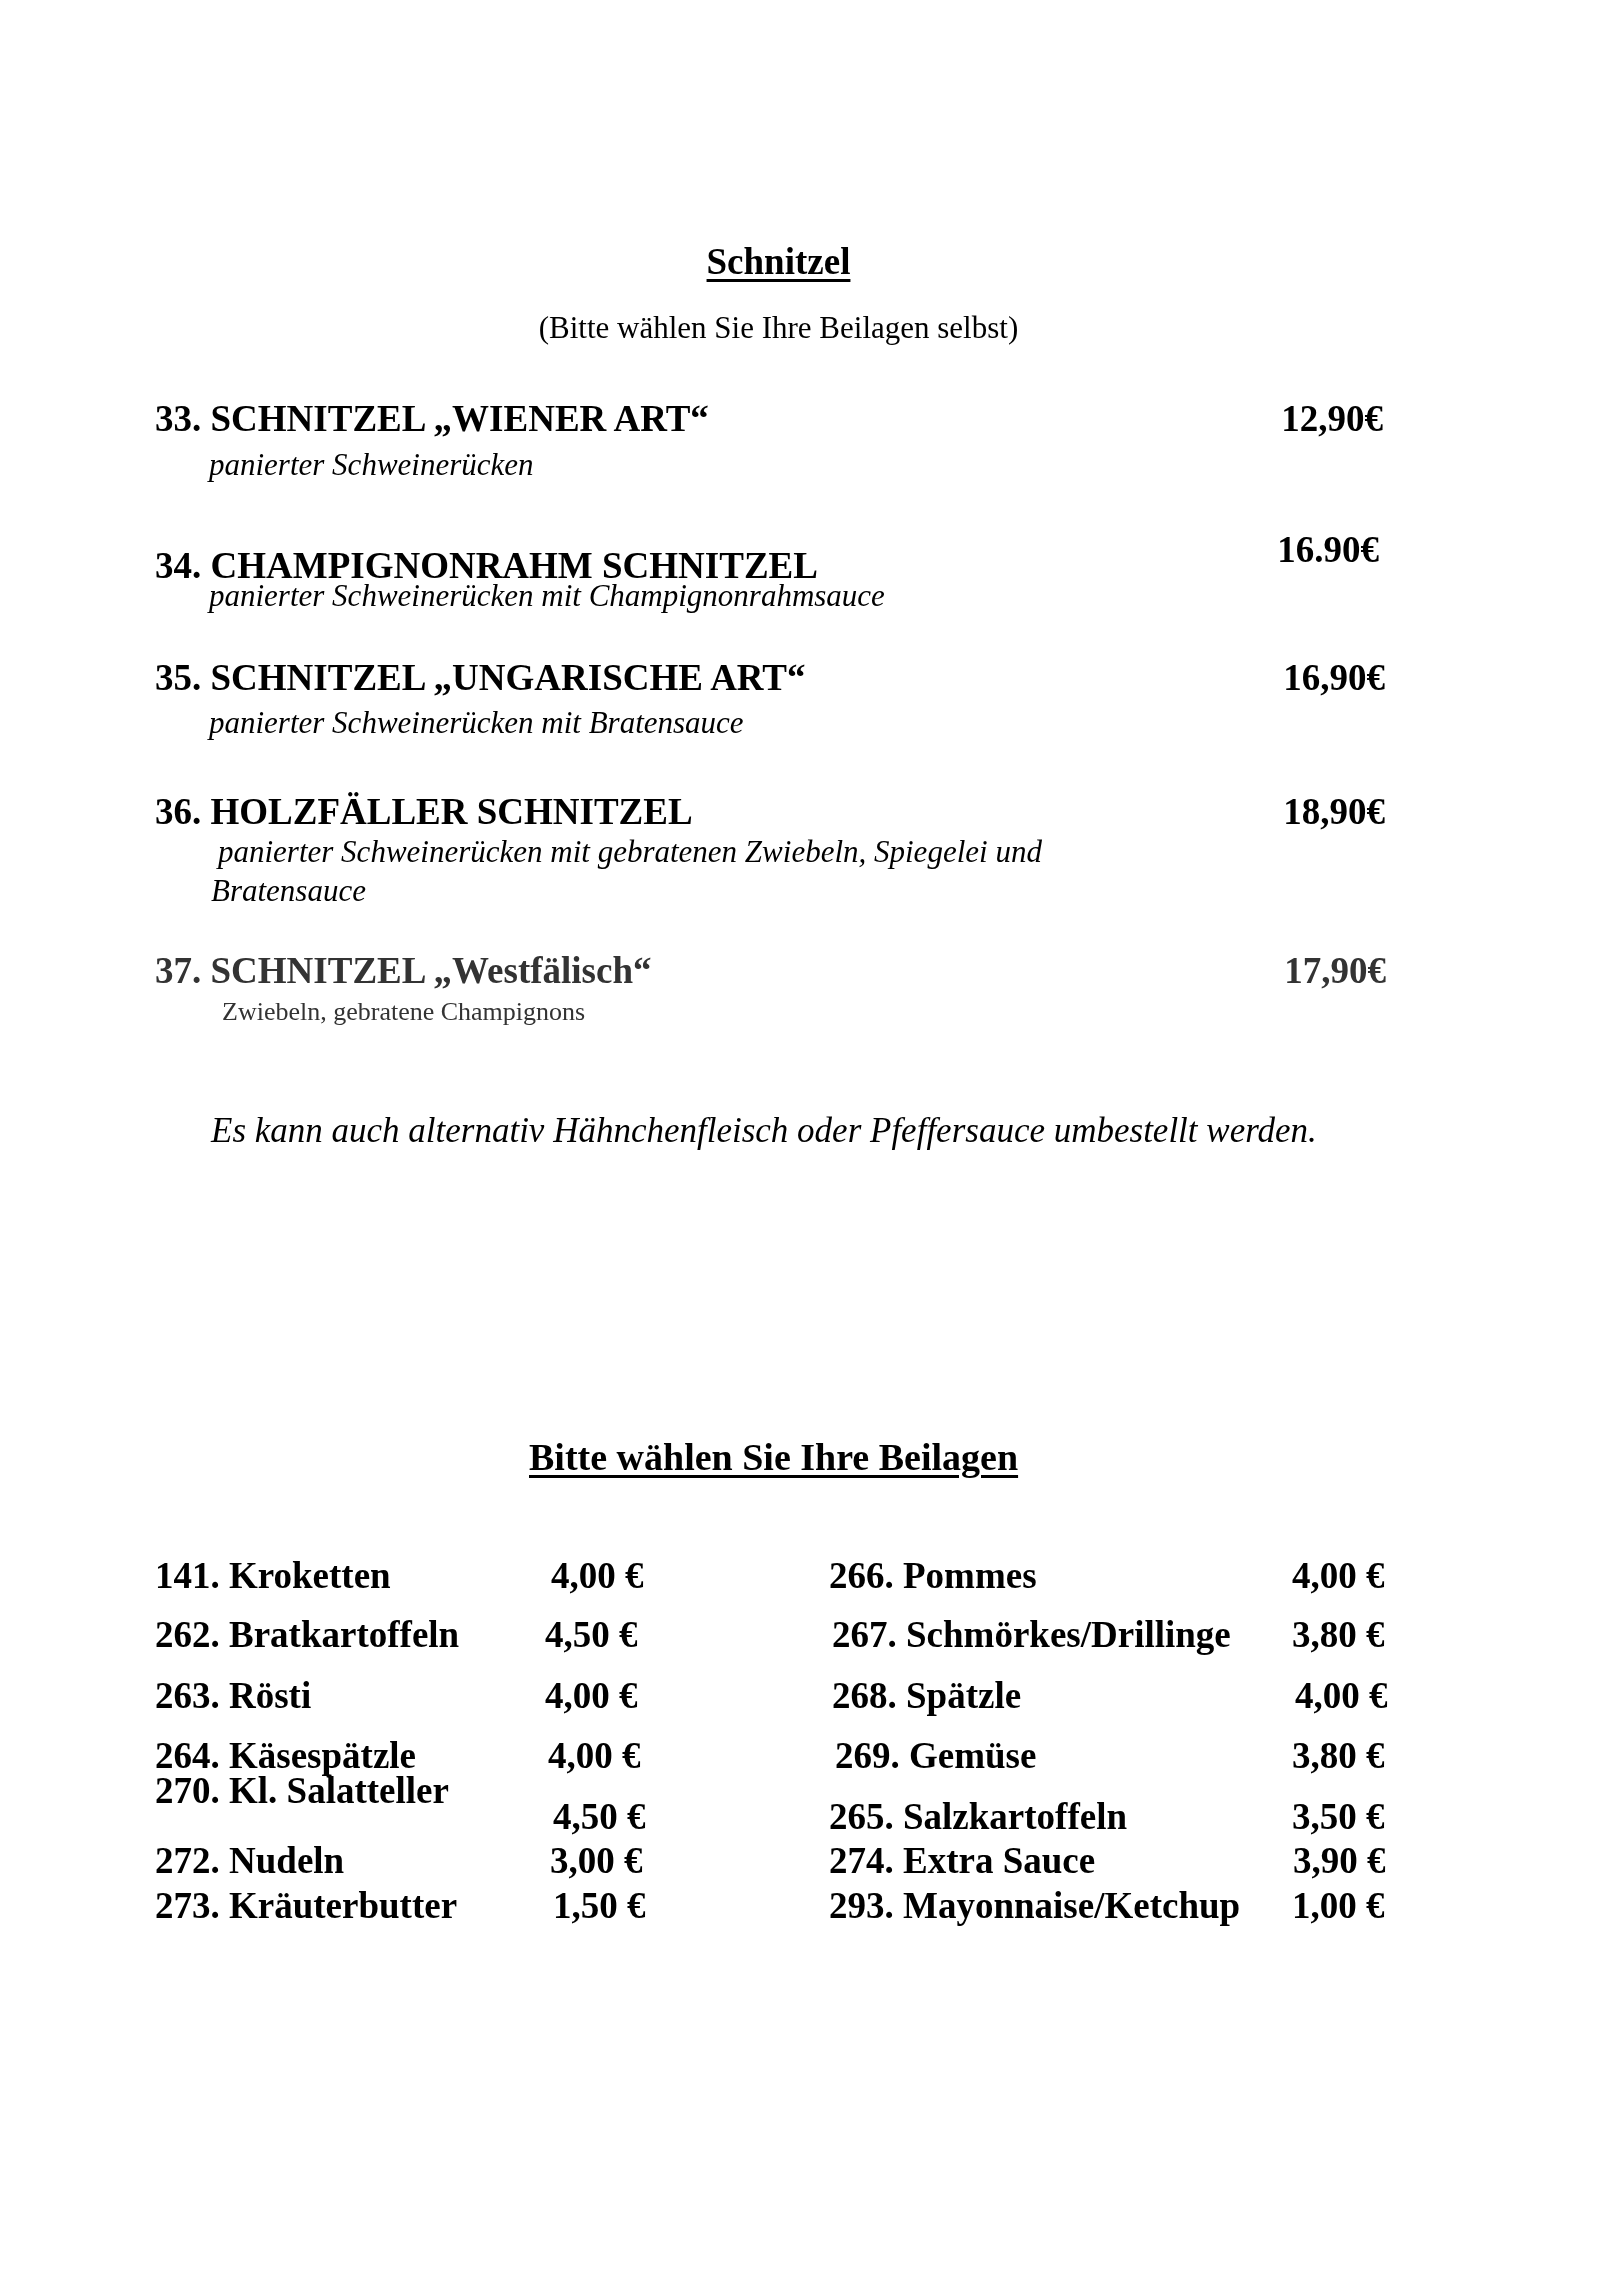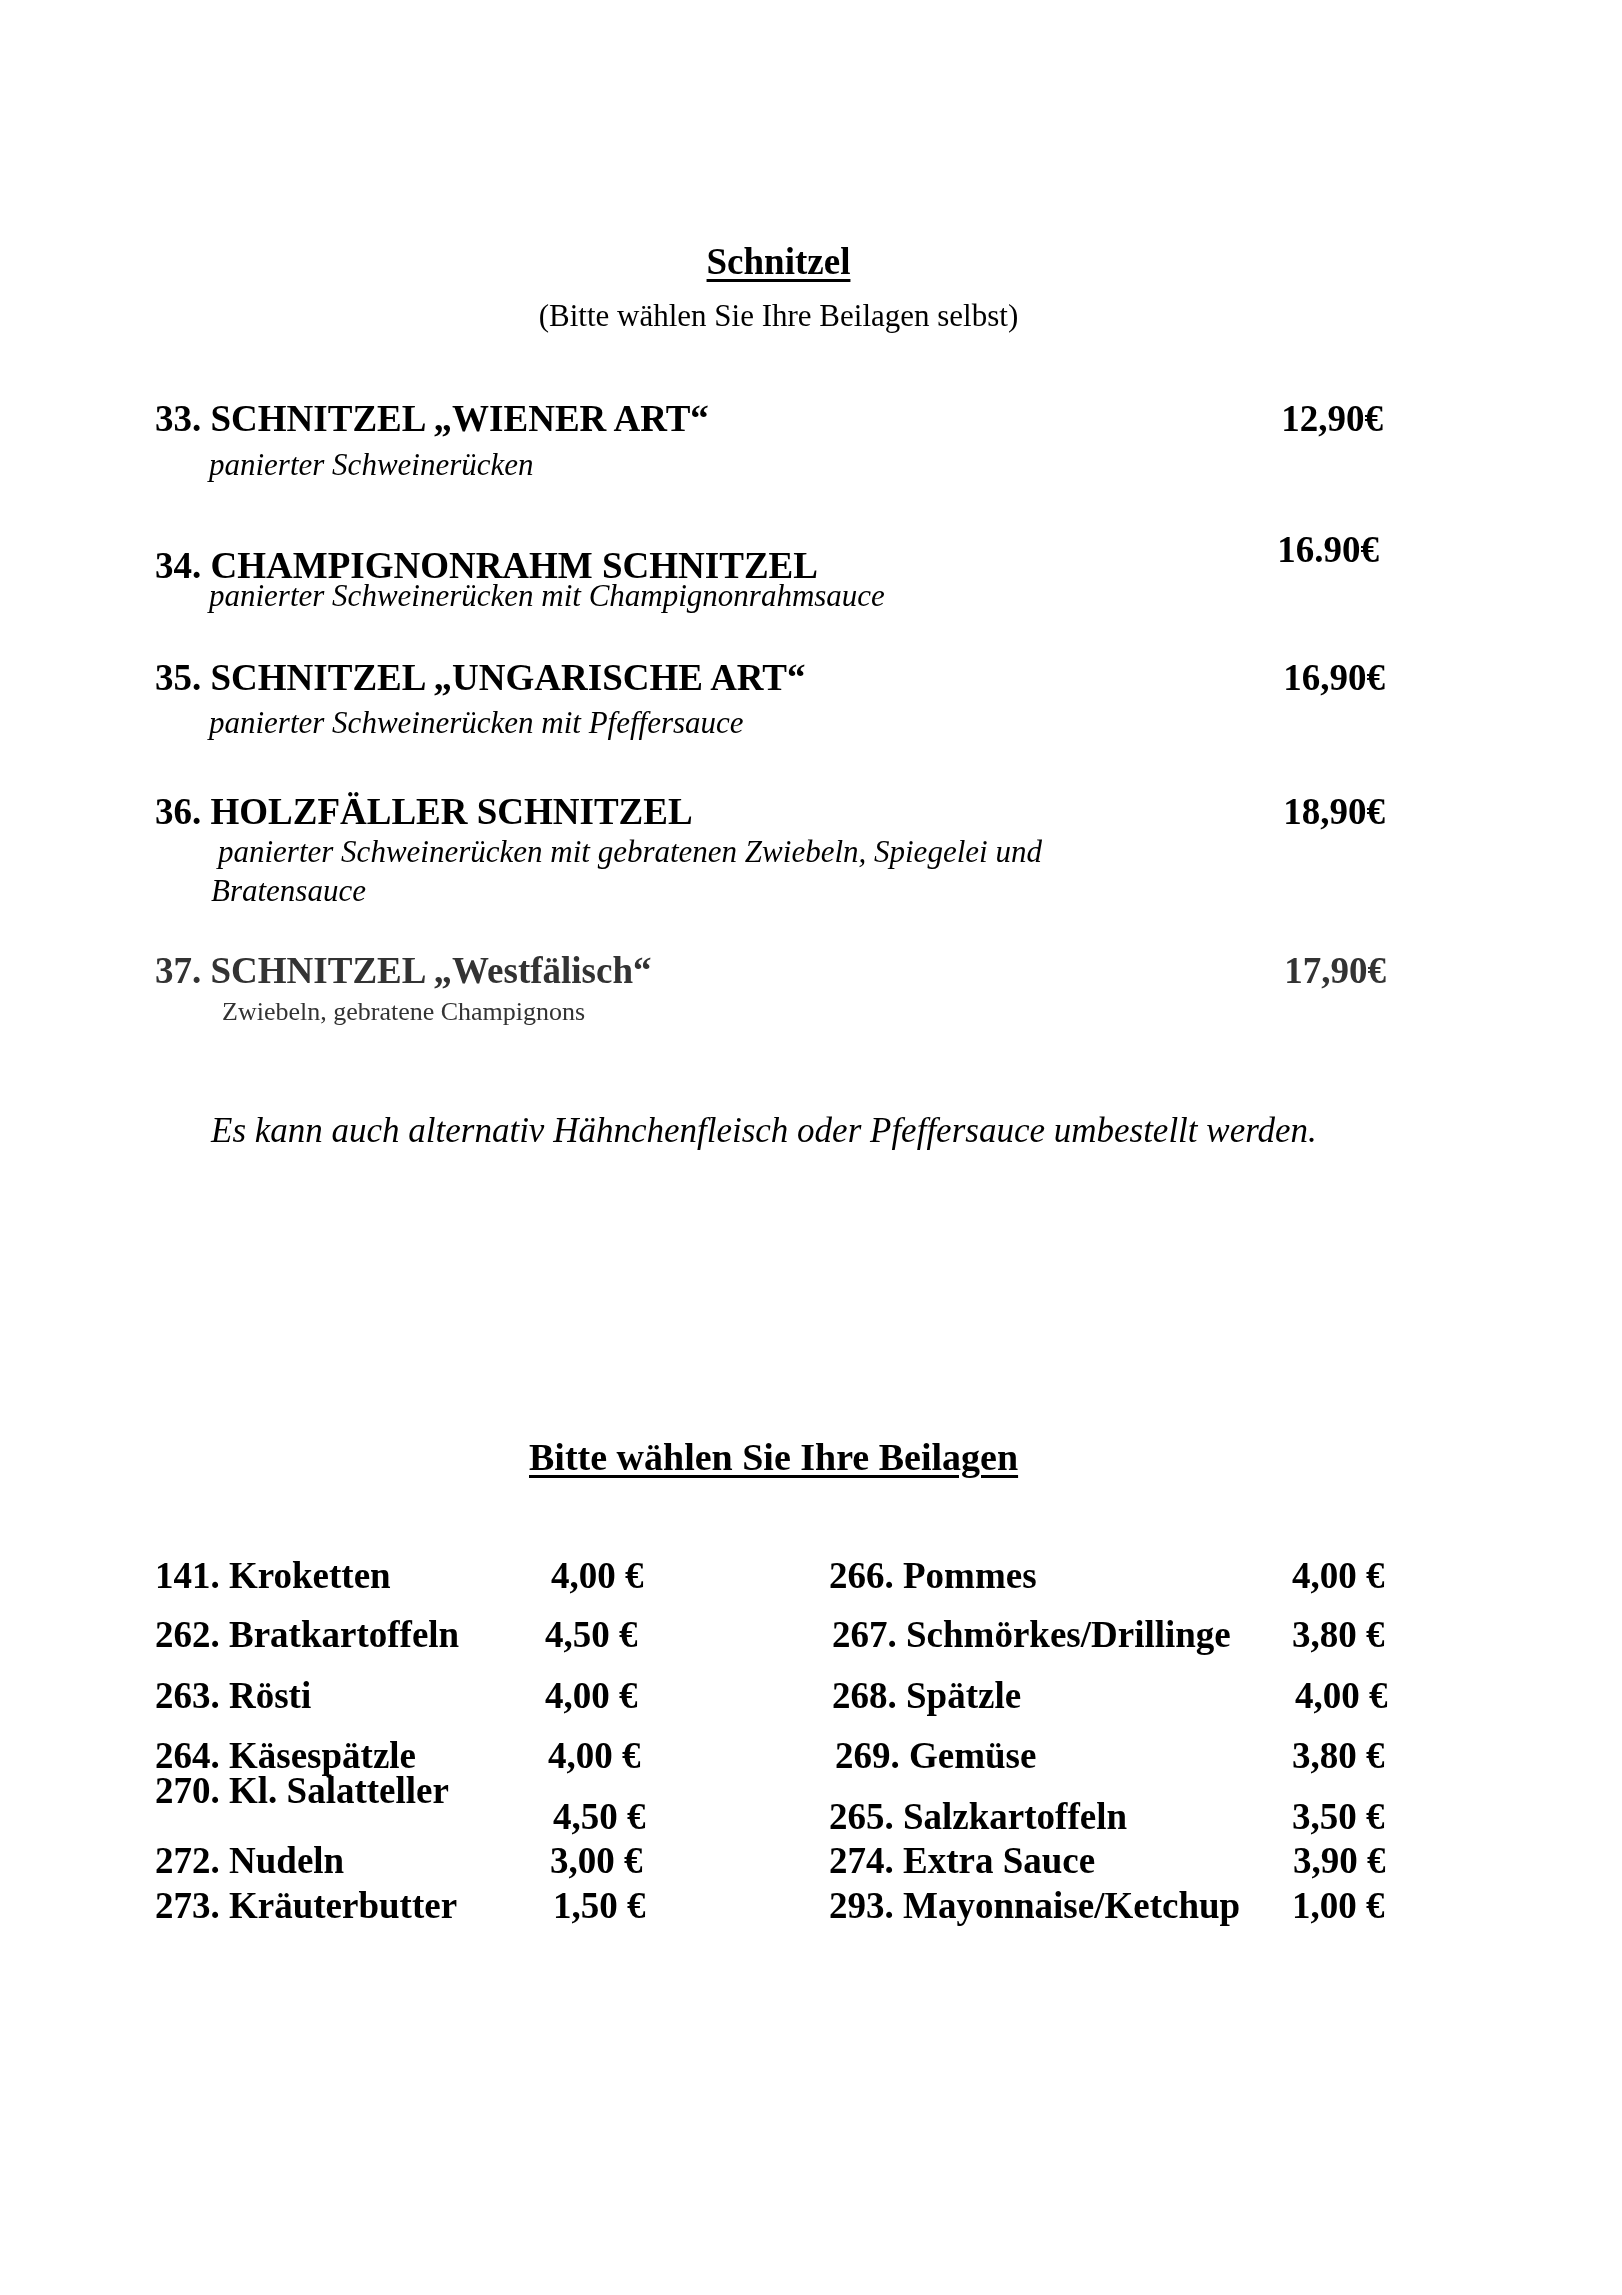--- a/index.html
+++ b/index.html
@@ -1,21 +1,21 @@
 <!DOCTYPE html>
 <html style="font-size:10.5px"><head>
 <meta charset="utf-8">
 <style>
   html, body { margin: 0; padding: 0; background: #ffffff; }
   body { width: 1622px; height: 2295px; position: relative; overflow: hidden;
          font-family: "Liberation Serif", "DejaVu Serif", serif; color: #000; }
   .abs { position: absolute; white-space: nowrap; line-height: 1; }
   .title { font-weight: bold; font-size: 37px; text-decoration: underline;
            text-decoration-thickness: 3.3px; text-underline-offset: 4.6px; }
-  .subtitle { font-size: 31px; }
+  .subtitle { font-size: 31px; margin-top: 12px; }
   .item-name { font-weight: bold; font-size: 37px; }
   .item-price { font-weight: bold; font-size: 37px; text-align: right; }
   .item-desc { font-style: italic; font-size: 31px; }
   .gray { color: #333333; }
   .desc-plain { font-style: normal; font-size: 26px; color: #333333; }
   .note { font-style: italic; font-size: 35px; }
   .side-row { font-weight: bold; font-size: 37px; }
 </style>
 </head>
 <body>
@@ -31,21 +31,21 @@
 
 <div>
   <div class="abs item-name" style="left:155px; top:531px;margin-top:16px;">34. CHAMPIGNONRAHM SCHNITZEL</div>
   <div class="abs item-price" style="right:243px; top:531px;">16.90€</div>
   <div class="abs item-desc" style="left:209px; top:580px;">panierter Schweinerücken mit Champignonrahmsauce</div>
 </div>
 
 <div>
   <div class="abs item-name" style="left:155px; top:659px;">35. SCHNITZEL „UNGARISCHE ART“</div>
   <div class="abs item-price" style="right:237px; top:659px;">16,90€</div>
-  <div class="abs item-desc" style="left:209px; top:707px;">panierter Schweinerücken mit Pfeffersauce</div>
+  <div class="abs item-desc" style="left:209px; top:707px;">panierter Schweinerücken mit Bratensauce</div>
 </div>
 
 <div>
   <div class="abs item-name" style="left:155px; top:793px;">36. HOLZFÄLLER SCHNITZEL</div>
   <div class="abs item-price" style="right:237px; top:793px;">18,90€</div>
   <div class="abs item-desc" style="left:218px; top:836px;">panierter Schweinerücken mit gebratenen Zwiebeln, Spiegelei und</div>
   <div class="abs item-desc" style="left:211px; top:875px;">Bratensauce</div>
 </div>
 
 <div>

